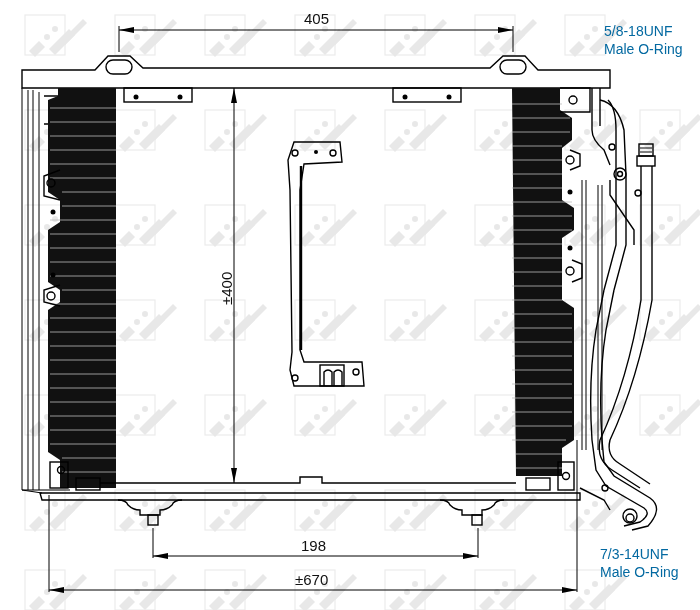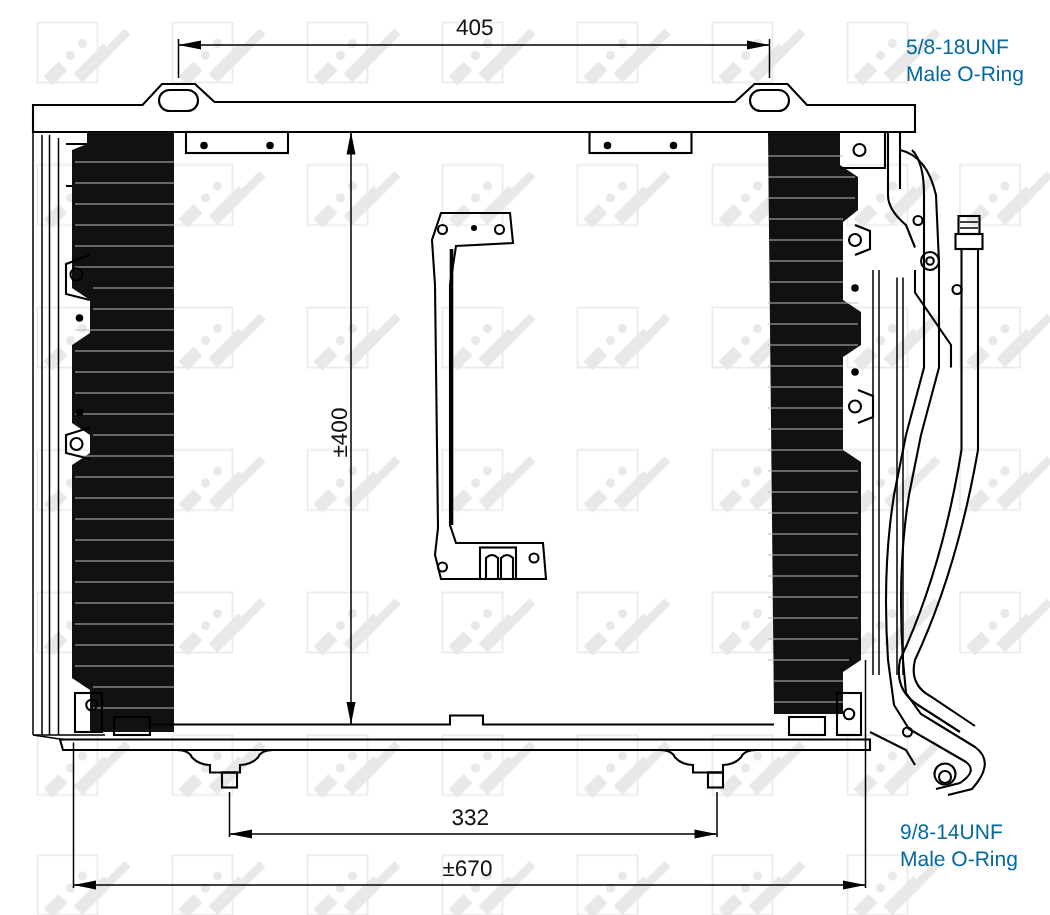--- a/index.html
+++ b/index.html
@@ -280,23 +280,23 @@
     <line class="thin" x1="49" y1="495" x2="49" y2="592"></line>
     <line class="thin" x1="577" y1="440" x2="577" y2="592"></line>
     <line class="thin" x1="49" y1="590" x2="577" y2="590"></line>
     <polygon points="49,590 64,587 64,593" fill="#000"></polygon>
     <polygon points="577,590 562,587 562,593" fill="#000"></polygon>
   </g>
 </svg>
 
 <div class="dim-label" style="left:304px; top:11px;">405</div>
 <div class="dim-label rot" style="left:219px; top:305px;">±400</div>
-<div class="dim-label" style="left:301px; top:538px;">332</div>
+<div class="dim-label" style="left:301px; top:538px;">198</div>
 <div class="dim-label" style="left:295px; top:572px;">±670</div>
 
 <div class="note" style="left:604px; top:22px;">
   <div>5/8-18UNF</div>
   <div>Male O-Ring</div>
 </div>
 <div class="note" style="left:600px; top:545px;">
-  <div>9/8-14UNF</div>
+  <div>7/3-14UNF</div>
   <div>Male O-Ring</div>
 </div>
 
 </body></html>

